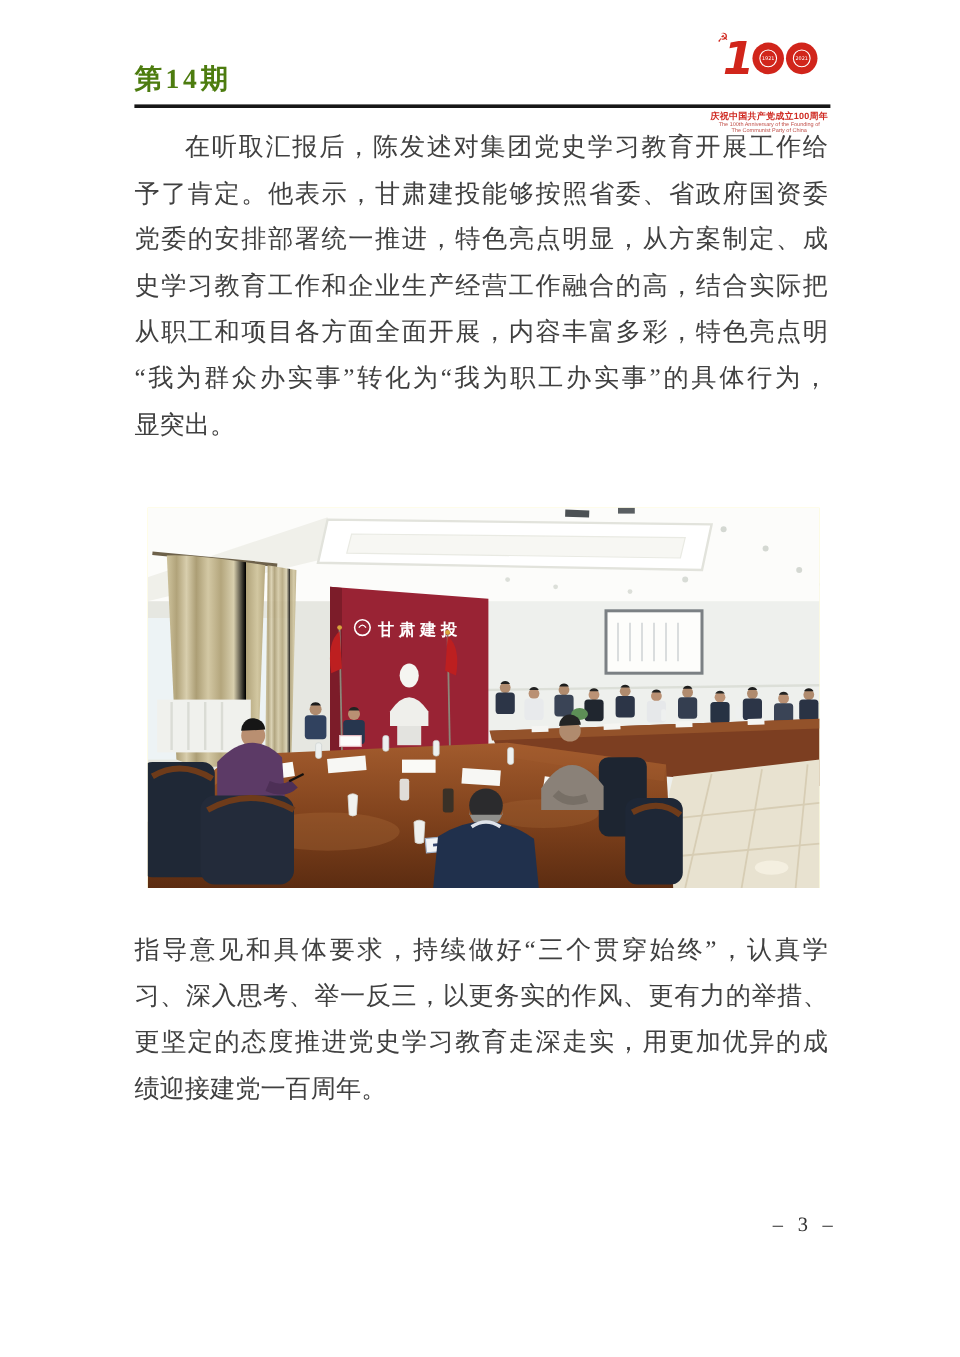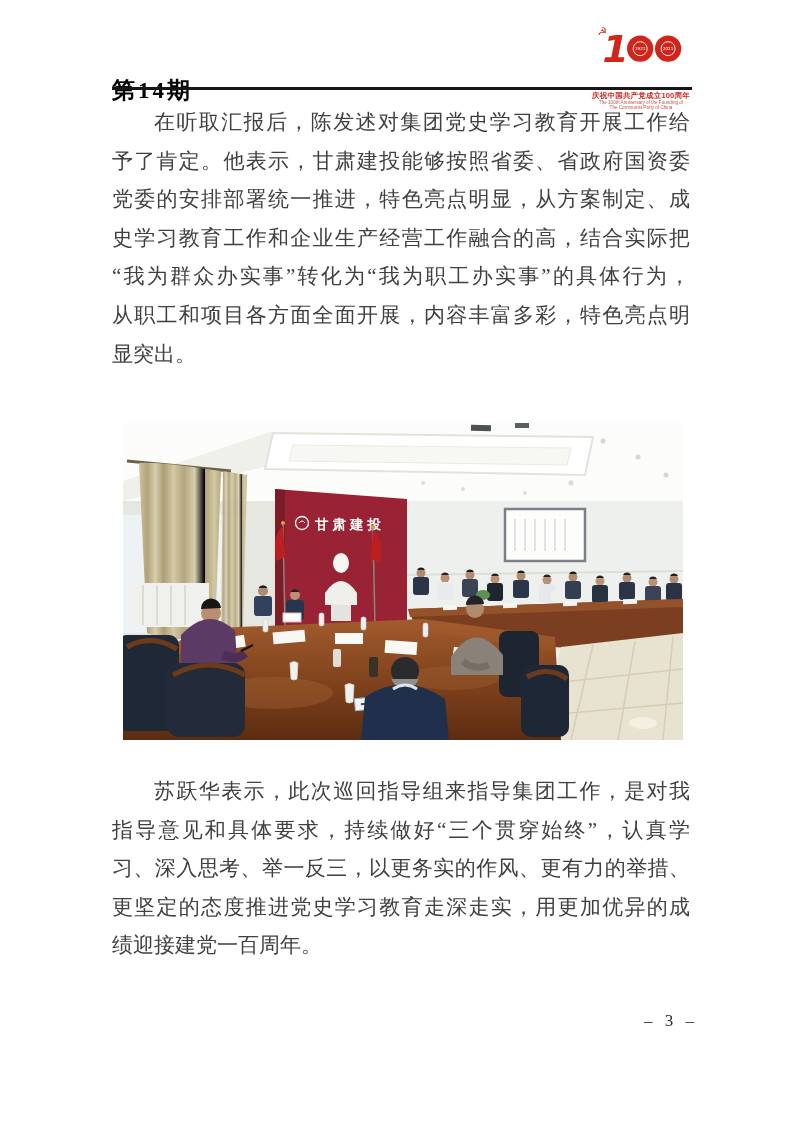--- a/index.html
+++ b/index.html
@@ -1,20 +1,20 @@
 <!DOCTYPE html>
 <html><head>
 <meta charset="utf-8">
 <style>
   html,body{margin:0;padding:0;background:#ffffff;}
   .page{position:relative;width:800px;height:1131px;background:#ffffff;overflow:hidden;
         font-family:"Liberation Serif","DejaVu Serif",serif;}
   
-  .issue{position:absolute;left:112px;top:50px;font-size:23px;font-weight:bold;color:#000000;
-         letter-spacing:3px;margin-top:25px;}
+  .issue{position:absolute;left:112px;top:50px;font-size:23px;font-weight:bold;color:#4d7c0f;
+         letter-spacing:3px;}
   .logo{position:absolute;right:104px;top:24px;width:110px;text-align:center;line-height:1;}
   .logo-cn{font-size:7.5px;font-weight:bold;color:#cf2a22;white-space:nowrap;margin-top:19px;
            letter-spacing:0.2px;font-family:"Liberation Sans",sans-serif;}
   .logo-en{font-size:4.6px;line-height:5.2px;color:#c2544e;white-space:nowrap;
            font-family:"Liberation Sans",sans-serif;}
   .rule{position:absolute;left:112px;right:108px;top:87px;height:3px;background:#161616;}
   
   .para{position:absolute;left:112px;width:578px;}
   #para-1{top:103px;}
   #para-2{top:772px;}
@@ -52,22 +52,22 @@
     <div class="logo-en">The Communist Party of China</div>
   </div>
 
   <div class="rule"></div>
 
   <section class="para" id="para-1">
       <div class="tline indent">在听取汇报后，陈发述对集团党史学习教育开展工作给</div>
       <div class="tline">予了肯定。他表示，甘肃建投能够按照省委、省政府国资委</div>
       <div class="tline">党委的安排部署统一推进，特色亮点明显，从方案制定、成</div>
       <div class="tline">史学习教育工作和企业生产经营工作融合的高，结合实际把</div>
+      <div class="tline">从职工和项目各方面全面开展，内容丰富多彩，特色亮点明</div>
       <div class="tline">“我为群众办实事”转化为“我为职工办实事”的具体行为，</div>
-      <div class="tline">从职工和项目各方面全面开展，内容丰富多彩，特色亮点明</div>
       <div class="tline last">显突出。</div>
     </section>
 
   <figure class="photo">
     <svg width="560" height="317" viewBox="0 0 560 317">
       <defs>
         <linearGradient id="tblG" x1="0" y1="0" x2="0" y2="1">
           <stop offset="0" stop-color="#a25b2d"></stop>
             <stop offset="0.5" stop-color="#81431d"></stop>
           <stop offset="1" stop-color="#5c2c11"></stop>
@@ -298,21 +298,20 @@
         <path d="M270,266 q12,-8 24,0" stroke="#dfe3ea" stroke-width="3" fill="none"></path>
       </g>
       <g>
         <rect x="398" y="242" width="48" height="72" rx="10" fill="#1e2736"></rect>
         <path d="M404,254 q22,-12 40,2" stroke="#6e3b1a" stroke-width="5" fill="none"></path>
       </g>
     </svg>
   </figure>
 
   <section class="para" id="para-2">
-      <div class="tline indent">苏跃华表示，此次巡回指导组来指导集团工作，是对我</div>
       <div class="tline">指导意见和具体要求，持续做好“三个贯穿始终”，认真学</div>
       <div class="tline">习、深入思考、举一反三，以更务实的作风、更有力的举措、</div>
       <div class="tline">更坚定的态度推进党史学习教育走深走实，用更加优异的成</div>
       <div class="tline last">绩迎接建党一百周年。</div>
     </section>
 
   <div class="pageno">– 3 –</div>
 
 </div>
 

